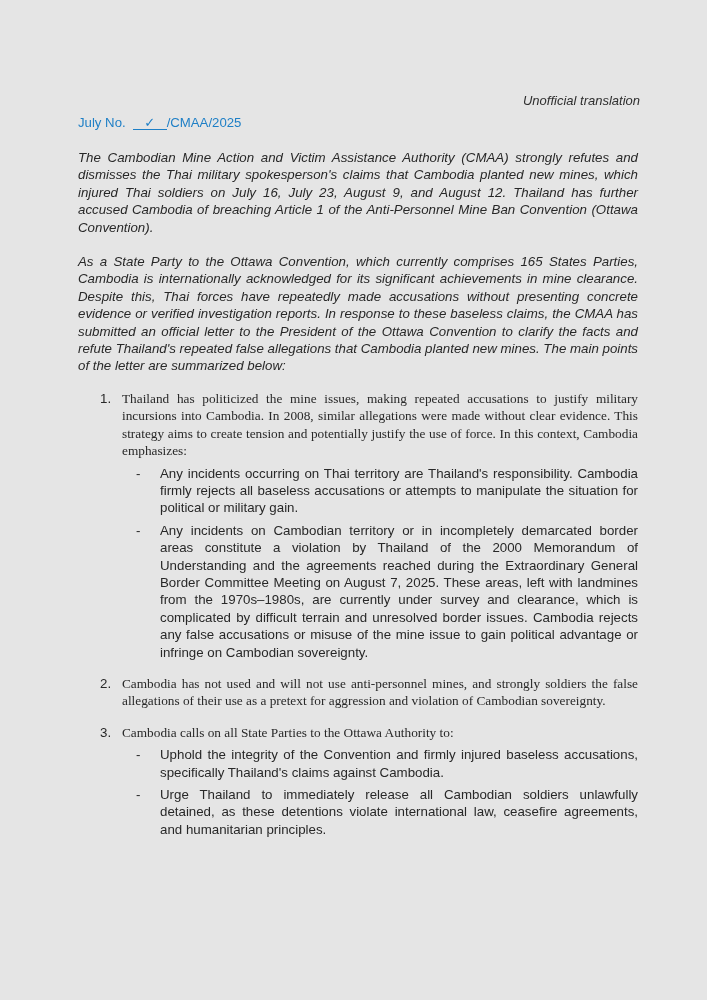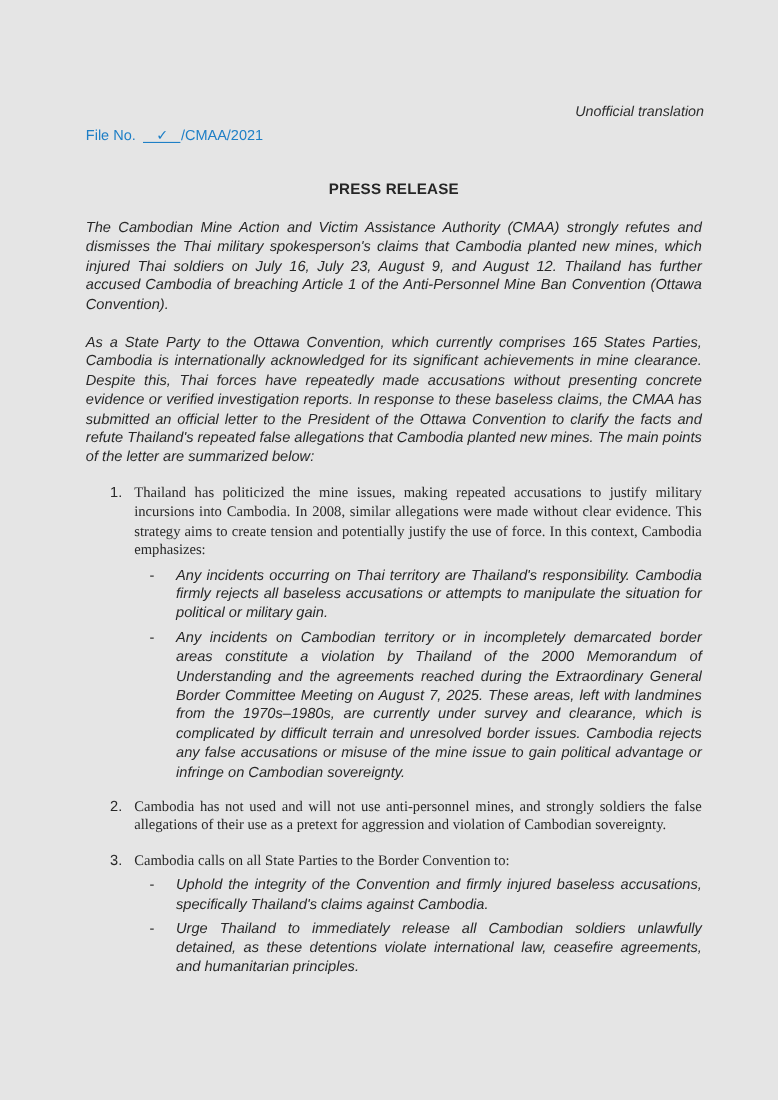--- a/index.html
+++ b/index.html
@@ -89,35 +89,33 @@
     display: flex;
     margin: 5px 0 0 58px;
   }
   .sub-item .dash {
     flex: none;
     width: 24px;
   }
   .sub-item .sub-text {
     flex: 1;
     text-align: justify;
-    font-style: italic;
   }
 </style>
 </head>
 <body>
 
 <div class="page">
 
   <div class="corner-note">Unofficial translation</div>
 
   <div class="file-no">
-    <span>File No.</span><span class="check-slot"><span class="check-glyph">✓</span></span><span>/CMAA/2021</span>
+    <span>July No.</span><span class="check-slot"><span class="check-glyph">✓</span></span><span>/CMAA/2025</span>
   </div>
 
-  <div class="press-heading">PRESS RELEASE</div>
 
 
   <div class="content">
     <div id="paragraphs">
         <p class="body-para">The Cambodian Mine Action and Victim Assistance Authority (CMAA) strongly refutes and dismisses the Thai military spokesperson's claims that Cambodia planted new mines, which injured Thai soldiers on July 16, July 23, August 9, and August 12. Thailand has further accused Cambodia of breaching Article 1 of the Anti-Personnel Mine Ban Convention (Ottawa Convention).</p>
         <p class="body-para">As a State Party to the Ottawa Convention, which currently comprises 165 States Parties, Cambodia is internationally acknowledged for its significant achievements in mine clearance. Despite this, Thai forces have repeatedly made accusations without presenting concrete evidence or verified investigation reports. In response to these baseless claims, the CMAA has submitted an official letter to the President of the Ottawa Convention to clarify the facts and refute Thailand's repeated false allegations that Cambodia planted new mines. The main points of the letter are summarized below:</p>
       </div>
     <div id="list" class="list-wrap">
         <div class="list-item">
           <span class="num">1.</span>
@@ -130,21 +128,21 @@
         <div class="sub-item">
           <span class="dash">-</span>
           <span class="sub-text">Any incidents on Cambodian territory or in incompletely demarcated border areas constitute a violation by Thailand of the 2000 Memorandum of Understanding and the agreements reached during the Extraordinary General Border Committee Meeting on August 7, 2025. These areas, left with landmines from the 1970s–1980s, are currently under survey and clearance, which is complicated by difficult terrain and unresolved border issues. Cambodia rejects any false accusations or misuse of the mine issue to gain political advantage or infringe on Cambodian sovereignty.</span>
         </div>
         <div class="list-item">
           <span class="num">2.</span>
           <span class="item-text">Cambodia has not used and will not use anti-personnel mines, and strongly soldiers the false allegations of their use as a pretext for aggression and violation of Cambodian sovereignty.</span>
         </div>
         <div class="list-item">
           <span class="num">3.</span>
-          <span class="item-text">Cambodia calls on all State Parties to the Border Convention to:</span>
+          <span class="item-text">Cambodia calls on all State Parties to the Ottawa Authority to:</span>
         </div>
         <div class="sub-item">
           <span class="dash">-</span>
           <span class="sub-text">Uphold the integrity of the Convention and firmly injured baseless accusations, specifically Thailand's claims against Cambodia.</span>
         </div>
         <div class="sub-item">
           <span class="dash">-</span>
           <span class="sub-text">Urge Thailand to immediately release all Cambodian soldiers unlawfully detained, as these detentions violate international law, ceasefire agreements, and humanitarian principles.</span>
         </div>
       </div>

